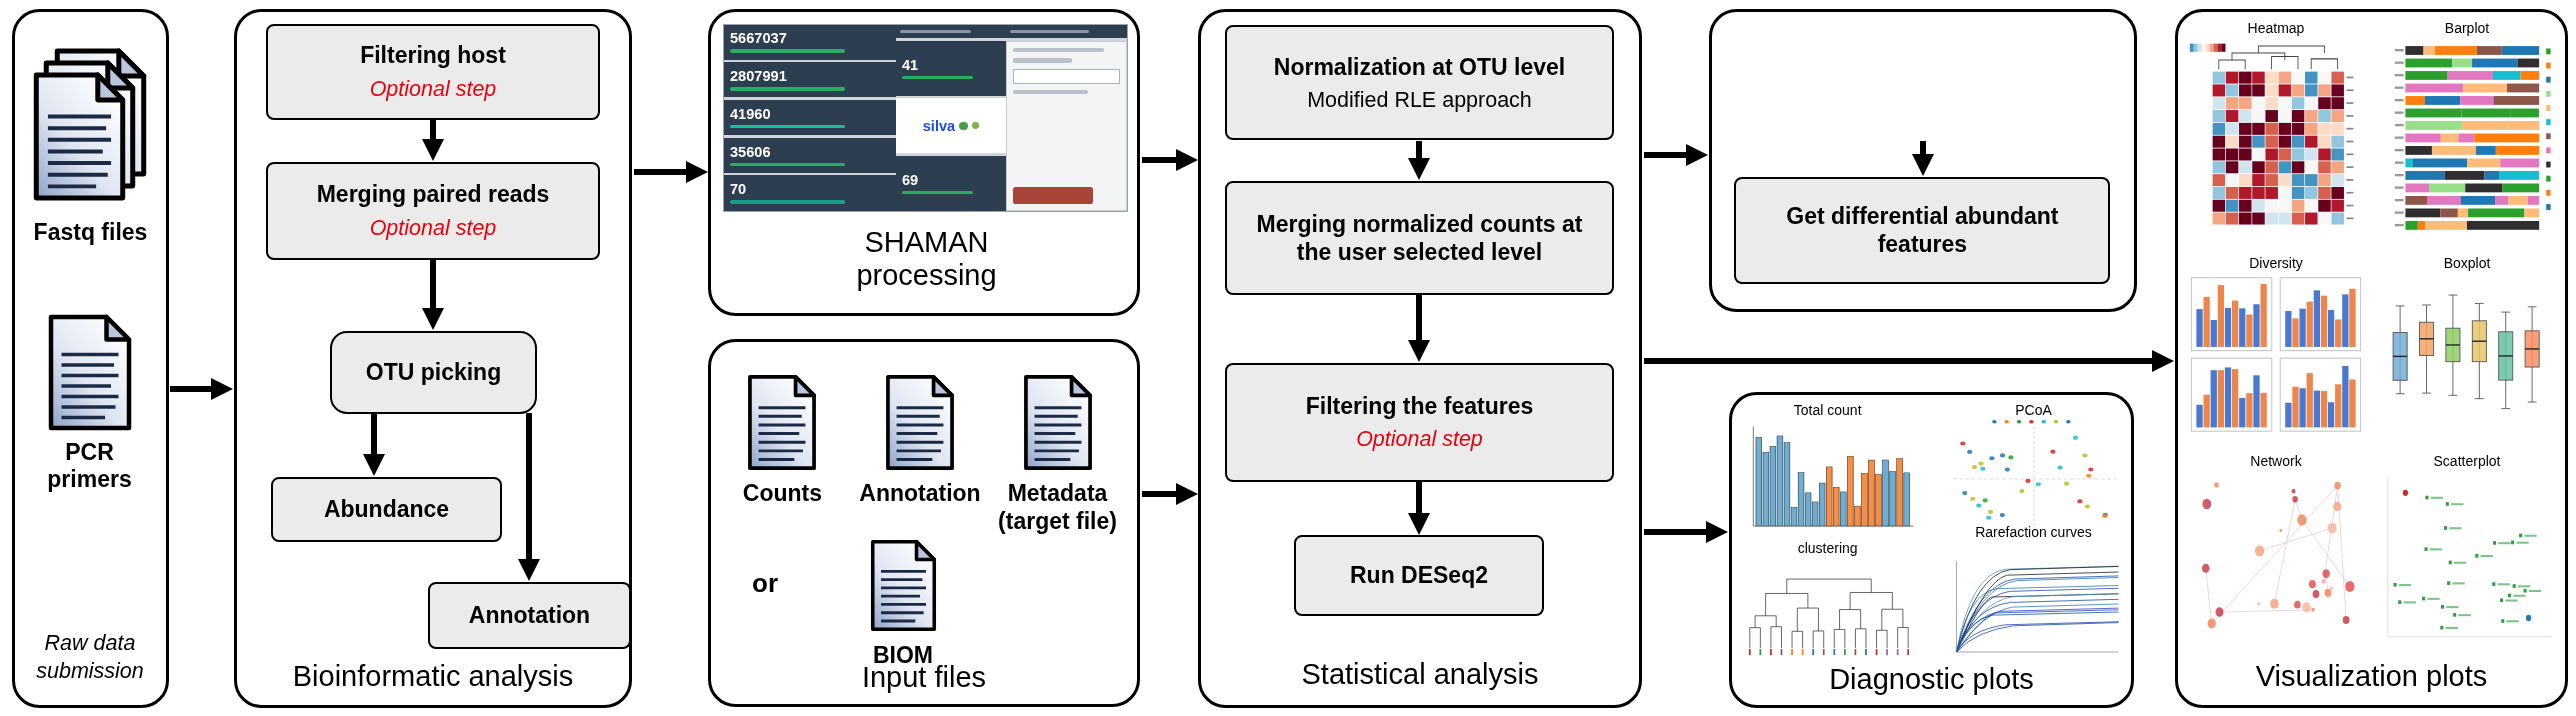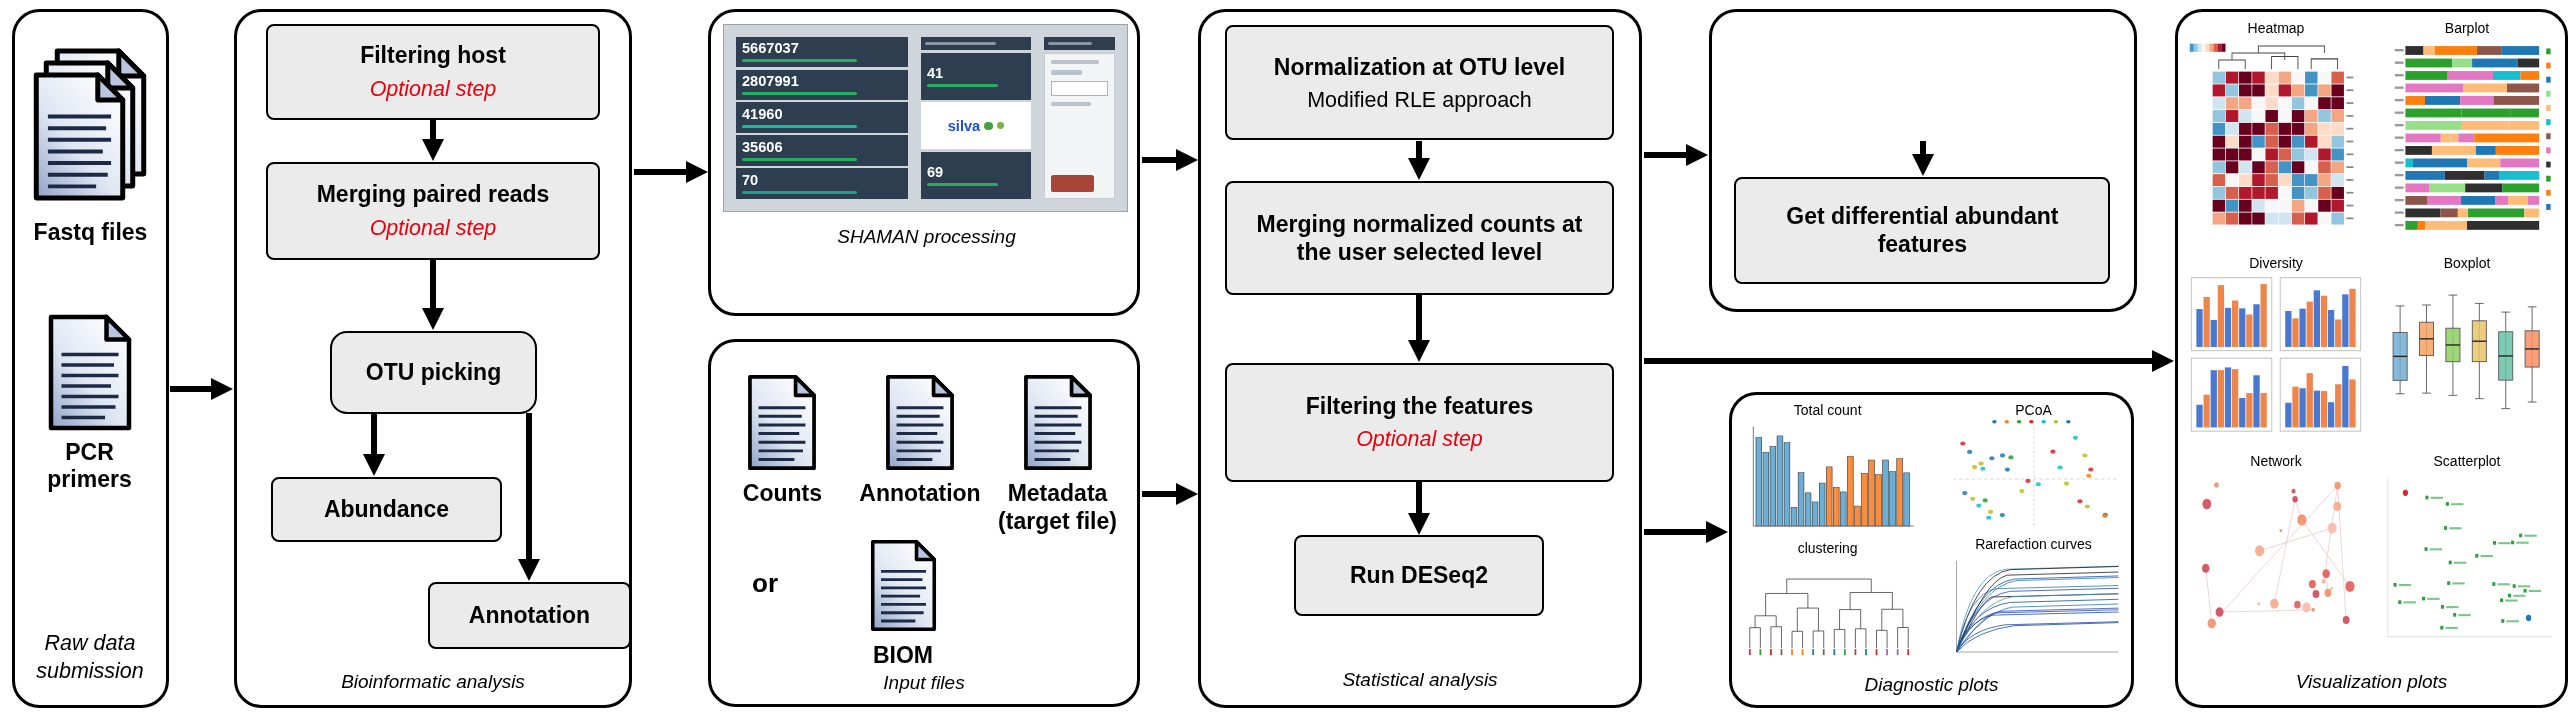--- a/index.html
+++ b/index.html
@@ -7,32 +7,32 @@
   body{font-family:"Liberation Sans",sans-serif;color:#000}
   .canvas{position:relative;width:2576px;height:716px;background:#fff;overflow:hidden}
   .panel{position:absolute;border:3.4px solid #000;border-radius:27.6px;background:#fff}
   .fbox{position:absolute;border:2.6px solid #000;border-radius:8px;background:#ebebeb;
         display:flex;flex-direction:column;align-items:center;justify-content:center;
         text-align:center;padding:6.9px 12px;gap:7.7px}
   .lbl{font-weight:bold;font-size:23px;line-height:1.22}
   .note-red{color:#e8000d;font-style:italic;font-size:21.5px}
   .note-it{font-size:21.5px}
   .sub-bi{font-weight:bold;font-style:italic;font-size:23px}
-  .panel-title{position:absolute;left:0;right:0;text-align:center;font-style:italic;font-size:19px}
+  .panel-title{position:absolute;left:0;right:0;text-align:center;font-size:29px}
   .icon-label{position:absolute;text-align:center;font-weight:bold;font-size:23px;line-height:1.2}
   .mini-label{position:absolute;text-align:center;font-size:14px}
   .caption-it{position:absolute;text-align:center;font-style:italic;font-size:21.5px;line-height:1.3}
   .ar-h{position:absolute;height:6px;background:#000}
   .ar-h::after{content:"";position:absolute;left:100%;top:50%;transform:translateY(-50%);
       width:0;height:0;border-left:22.4px solid #000;border-top:11.2px solid transparent;border-bottom:11.2px solid transparent}
   .ar-v{position:absolute;width:6px;background:#000}
   .ar-v::after{content:"";position:absolute;top:100%;left:50%;transform:translateX(-50%);
       width:0;height:0;border-top:22.4px solid #000;border-left:11.2px solid transparent;border-right:11.2px solid transparent}
   .thumb{position:absolute}
-  .shot{position:absolute;display:flex;gap:13px;background:#cfd5db;border:0.9px solid #9aa3ad;padding:12px}
+  .shot{position:absolute;display:flex;gap:0;background:#cfd5db;border:0.9px solid #9aa3ad;padding:0}
   .shot .col{display:flex;flex-direction:column;gap:2.6px}
   .tile{background:#2d3e50;color:#fff;padding:3.4px 6px;flex:1;display:flex;flex-direction:column;justify-content:center;gap:3.4px}
   .tile .num{font-size:14.6px;font-weight:bold;line-height:1}
   .tile .bar{height:3.4px;border-radius:1.7px;background:#27ae60;width:72%}
   .hdr{height:13.8px;background:#2d3e50;display:flex;align-items:center;padding:0 4.3px;flex:0 0 13.8px}
   .hdr i{display:block;height:3.4px;width:70%;background:#8795a5;border-radius:1.7px}
   .gbar{height:4.3px;background:#b9c1ca;border-radius:1.7px}
 </style>
 </head>
 <body>
@@ -319,21 +319,21 @@
         <path d="M154 150V120.95807316198855H166V150" fill="none" stroke="#333" stroke-width="1"></path>
         <path d="M178 150V116.33563354161365H190V150" fill="none" stroke="#333" stroke-width="1"></path>
         <path d="M16 116.5623300348233V96.99293390055789H40V115.08089527538088" fill="none" stroke="#333" stroke-width="1"></path>
         <path d="M64 122.60689332643845V84.24006667651238H88V122.05613745099686" fill="none" stroke="#333" stroke-width="1"></path>
         <path d="M112 119.50213890406403V86.80063214376598H136V118.44856060410316" fill="none" stroke="#333" stroke-width="1"></path>
         <path d="M160 120.95807316198855V86.22444027486463H184V116.33563354161365" fill="none" stroke="#333" stroke-width="1"></path>
         <path d="M28 96.99293390055789V60.16769965000809H76V84.24006667651238" fill="none" stroke="#333" stroke-width="1"></path>
         <path d="M124 86.80063214376598V58.52801768599451H172V86.22444027486463" fill="none" stroke="#333" stroke-width="1"></path>
         <path d="M52 60.16769965000809V36.39324850979878H148V58.52801768599451" fill="none" stroke="#333" stroke-width="1"></path>
       </svg>
-    <div class="mini-label" style="left:211px;width:181px;top:141px">Rarefaction curves</div>
+    <div class="mini-label" style="left:211px;width:181px;top:129px">Rarefaction curves</div>
     <svg class="thumb" style="left:214px;top:162px" width="176" height="100" viewBox="0 0 200 160" preserveAspectRatio="none">
         <line x1="12" y1="6" x2="12" y2="152" stroke="#888" stroke-width="1"></line>
         <line x1="12" y1="152" x2="196" y2="152" stroke="#888" stroke-width="1"></line>
         <path d="M12 152 Q 26.822443698450197 116.51639865642245 67.16966974184368 108.51639865642245 L196 103.51639865642245" fill="none" stroke="#1f3bb3" stroke-width="1"></path>
         <path d="M12 152 Q 27.85058720170082 27.643020939847 67.183423224922 19.643020939847 L196 14.643020939846998" fill="none" stroke="#4292c6" stroke-width="1"></path>
         <path d="M12 152 Q 30.89118876768797 80.66350068089716 73.11683243052886 72.66350068089716 L196 67.66350068089716" fill="none" stroke="#084594" stroke-width="1"></path>
         <path d="M12 152 Q 39.81510248725074 45.72833197551236 80.49813064071263 37.72833197551236 L196 32.72833197551236" fill="none" stroke="#2171b5" stroke-width="1"></path>
         <path d="M12 152 Q 42.43764674171696 88.19951140796744 75.42537906459783 80.19951140796744 L196 75.19951140796744" fill="none" stroke="#2171b5" stroke-width="1"></path>
         <path d="M12 152 Q 33.698481809673126 117.97617019153022 76.92160655833855 109.97617019153022 L196 104.97617019153022" fill="none" stroke="#084594" stroke-width="1"></path>
         <path d="M12 152 Q 37.665906442639375 43.2763330476714 77.80676751993911 35.2763330476714 L196 30.2763330476714" fill="none" stroke="#084594" stroke-width="1"></path>

